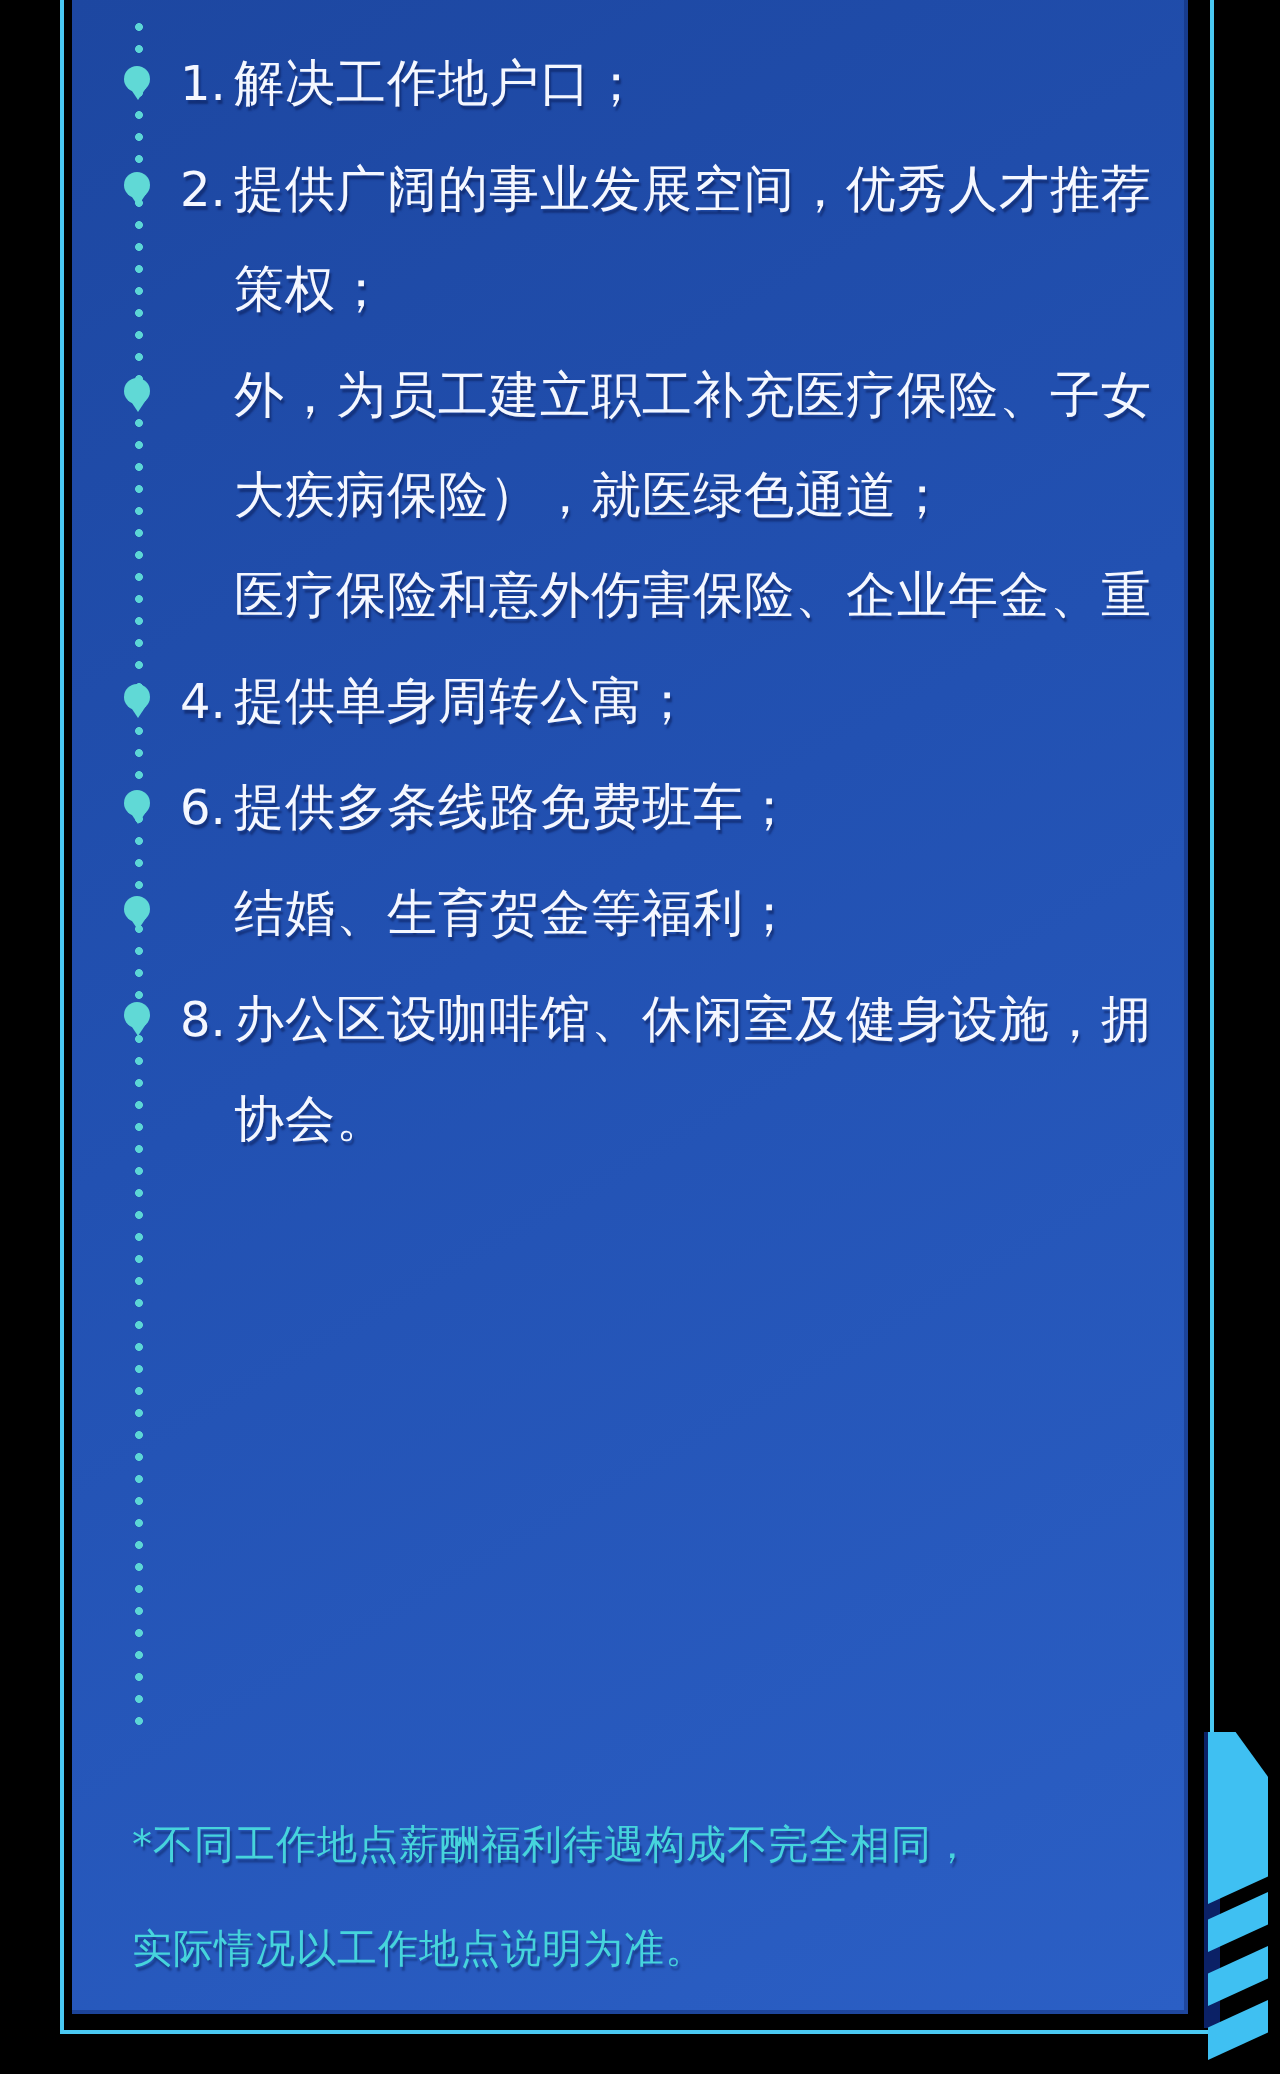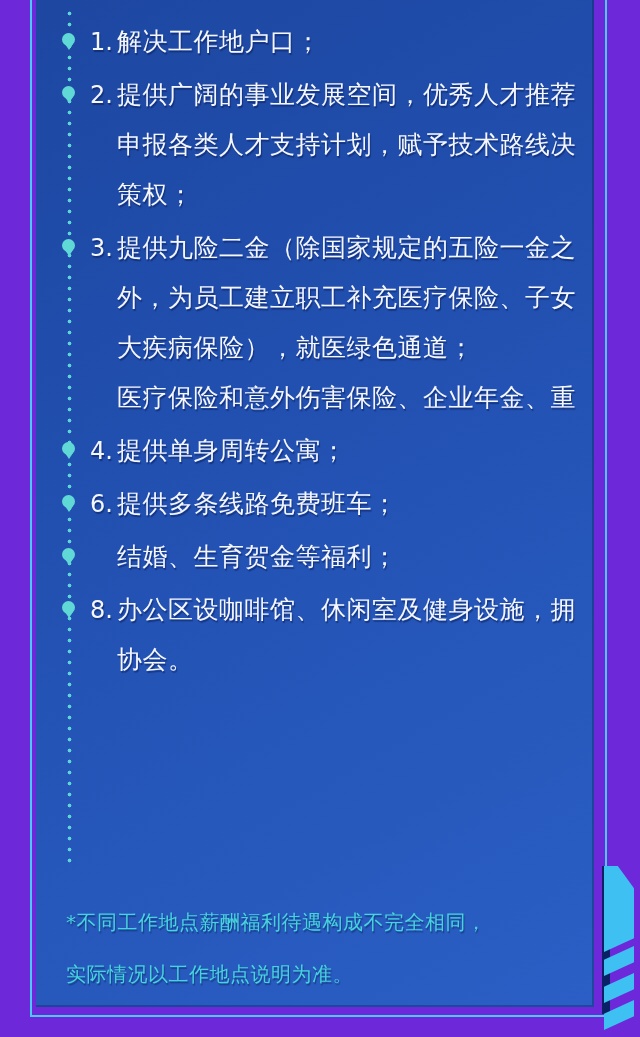--- a/index.html
+++ b/index.html
@@ -6,21 +6,21 @@
     margin: 0;
     padding: 0;
     background: #0B2166;
     font-family: "DejaVu Sans", "Liberation Sans", sans-serif;
   }
   .stage {
     position: relative;
     width: 640px;
     height: 1037px;
     overflow: hidden;
-    background: #6d28d9;
+    background: #000000;
   }
   
   .frame {
     position: absolute;
     left: 30px;
     top: -4px;
     width: 573px;
     height: 1019px;
     border-left: 2px solid #4AC9F2;
     border-right: 2px solid #4AC9F2;
@@ -159,27 +159,25 @@
     <ol class="benefits">
 
       <li class="item">
         <span class="drop"></span>
         <div class="line"><span class="num">1.</span><span>解决工作地户口；</span></div>
       </li>
 
       <li class="item">
         <span class="drop"></span>
         <div class="line"><span class="num">2.</span><span>提供广阔的事业发展空间，优秀人才推荐</span></div>
-        <div class="line cont">申报各类人才支持计划，赋予技术路线决</div>
         <div class="line cont">策权；</div>
       </li>
 
       <li class="item">
         <span class="drop"></span>
-        <div class="line"><span class="num">3.</span><span>提供九险二金（除国家规定的五险一金之</span></div>
         <div class="line cont">外，为员工建立职工补充医疗保险、子女</div>
         <div class="line cont">大疾病保险），就医绿色通道；</div>
         <div class="line cont">医疗保险和意外伤害保险、企业年金、重</div>
       </li>
 
       <li class="item">
         <span class="drop"></span>
         <div class="line"><span class="num">4.</span><span>提供单身周转公寓；</span></div>
       </li>
 

